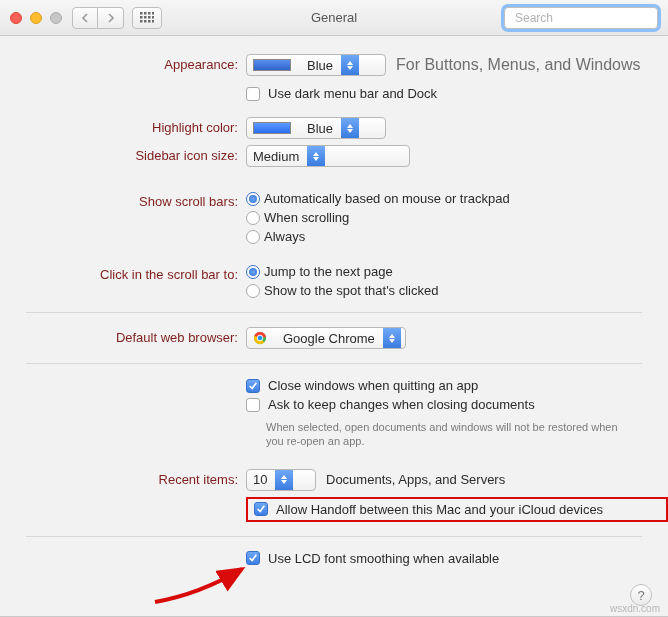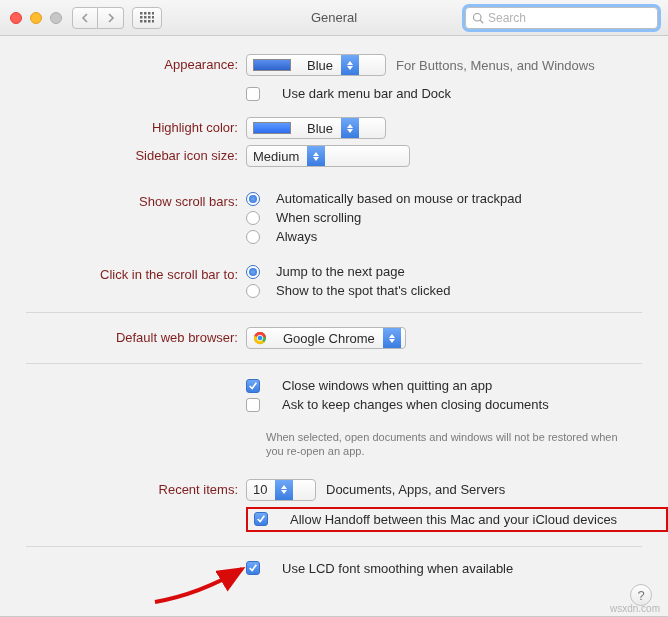--- a/index.html
+++ b/index.html
@@ -43,21 +43,21 @@
     border:1px solid #bfbfbf;border-radius:4px;
     display:flex;align-items:center;justify-content:center;
     color:#6b6b6b;
   }
   .title{
     position:absolute;left:50%;transform:translateX(-50%);
     color:#555;font-size:13px;
   }
   .search{
     margin-left:auto; display:flex;align-items:center;
-    width:193px;height:22px;
+    width:154px;height:22px;
     background:#fff;border:1px solid #bfbfbf;border-radius:4px;
     padding:0 6px; box-shadow:0 0 0 3px #8dbff8;
   }
   .search svg{width:12px;height:12px;margin-right:4px;stroke:#9e9e9e;fill:none;}
   .search input{border:none;outline:none;font-size:12px;flex:1;background:transparent;color:#666;}
   .search input::placeholder{color:#b3b3b3;}
 
   .content{
     background:#f2f2f2;
     padding: 18px 0 10px;
@@ -86,39 +86,39 @@
   }
   .select .caps::before,.select .caps::after{
     content:"";width:0;height:0;border-left:3px solid transparent;border-right:3px solid transparent;
   }
   .select .caps::before{border-bottom:4px solid #fff;}
   .select .caps::after{border-top:4px solid #fff;}
   .swatch{width:38px;height:12px;border:1px solid #888;}
   .swatch.blue{background:linear-gradient(#5a8ff0,#2e63cc);}
   .swatch.hblue{background:linear-gradient(#5e9bff,#2b6df0);}
 
-  .desc{color:#6f6f6f;font-size:13px;}
-
-  .checkbox{display:flex;align-items:center;gap:22px;}
+  .desc{color:#6f6f6f;font-size:16px;}
+
+  .checkbox{display:flex;align-items:center;gap:8px;}
   .cb{
     width:14px;height:14px;border:1px solid #a9a9a9;border-radius:3px;
     background:#fff;display:inline-flex;align-items:center;justify-content:center;
     flex-shrink:0;
   }
   .cb.checked{background:linear-gradient(#6ea8f8,#3b7de3);border-color:#3670c9;}
   .cb.checked svg{stroke:#fff;}
   .cb svg{width:10px;height:10px;stroke-width:2;fill:none;}
 
-  .radio{display:flex;align-items:center;gap:16px;}
+  .radio{display:flex;align-items:center;gap:4px;}
   .rb{width:14px;height:14px;border-radius:50%;border:1px solid #a9a9a9;background:#fff;display:inline-flex;align-items:center;justify-content:center;flex-shrink:0;}
   .rb.checked{border-color:#3670c9;}
   .rb.checked::after{content:"";width:8px;height:8px;border-radius:50%;background:radial-gradient(#6ea8f8,#2f6bcf);}
 
   .sep{height:1px;background:#d8d8d8;margin:14px 26px 14px 26px;}
-  .note{font-size:11px;color:#7b7b7b;line-height:1.3;margin-left:20px;margin-top:14px; max-width:370px;}
+  .note{font-size:11px;color:#7b7b7b;line-height:1.3;margin-left:20px;margin-top:4px; max-width:370px;}
 
   .redbox{border:2px solid #d90a0a;padding:3px 6px;display:inline-flex;}
   .arrow{
     position:absolute; left:150px; top:528px; pointer-events:none;
   }
   .help{
     position:absolute;right:16px;bottom:10px;
     width:22px;height:22px;border-radius:50%;border:1px solid #c2c2c2;
     background:linear-gradient(#fdfdfd,#eaeaea);
     display:flex;align-items:center;justify-content:center;color:#7a7a7a;font-size:13px;

